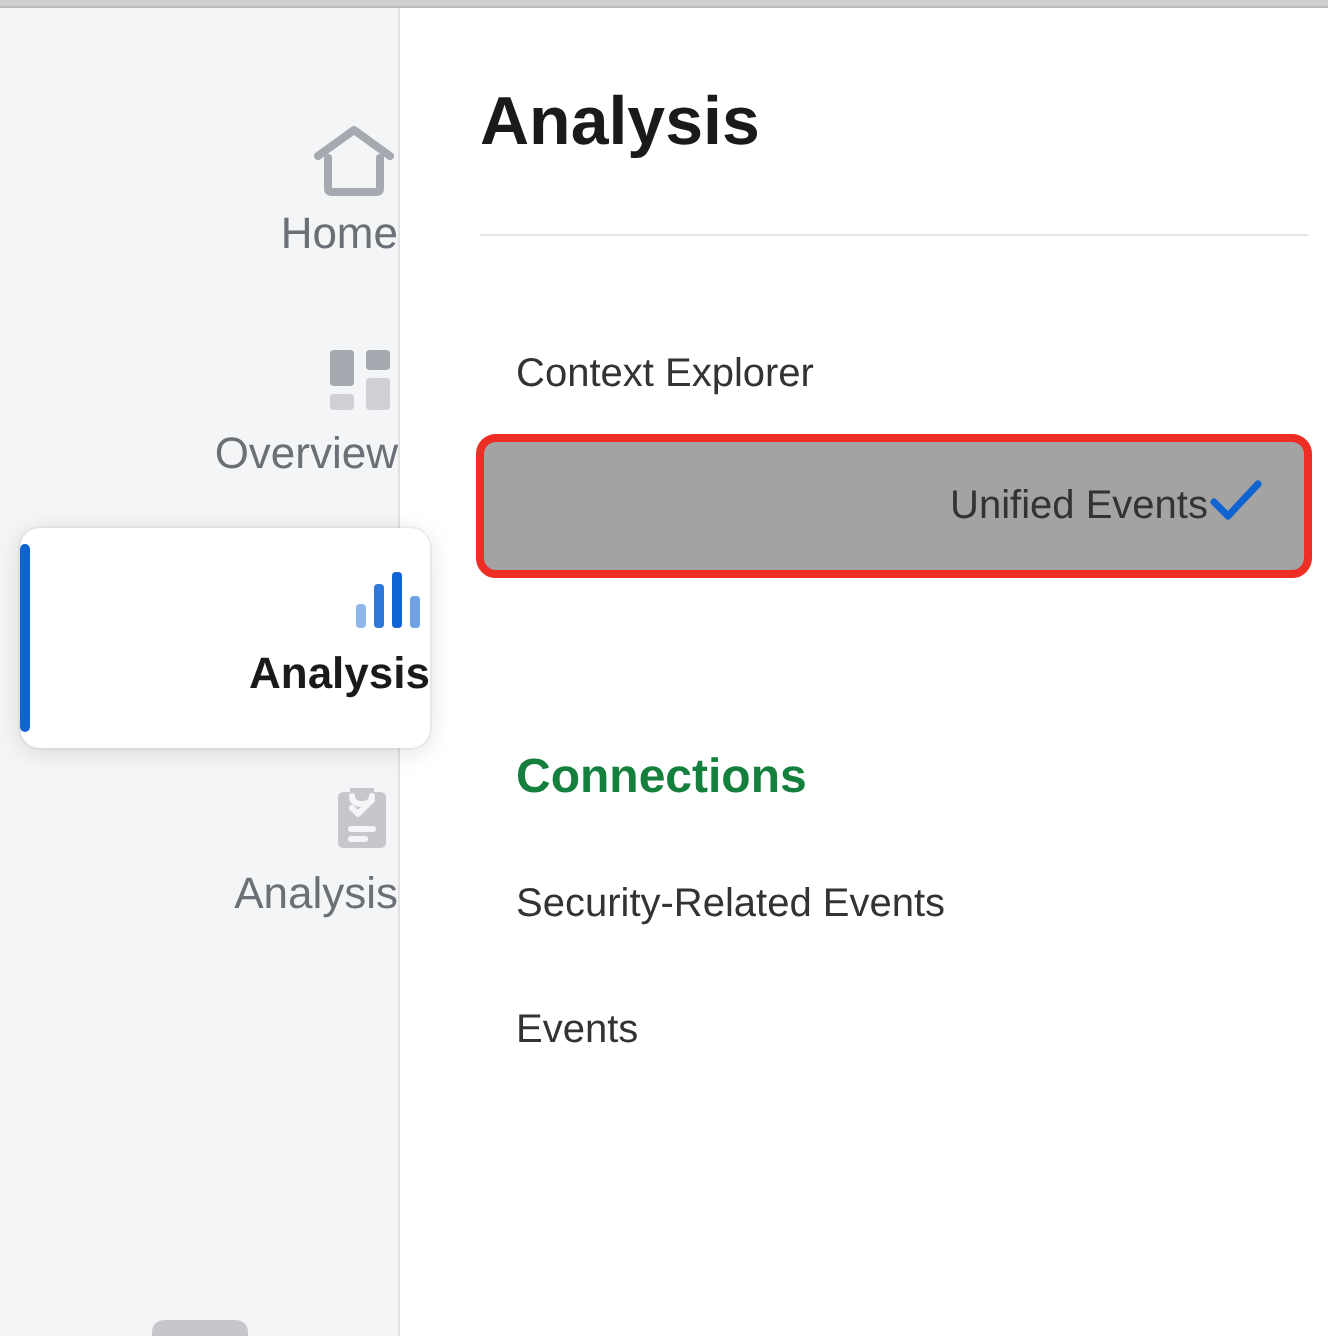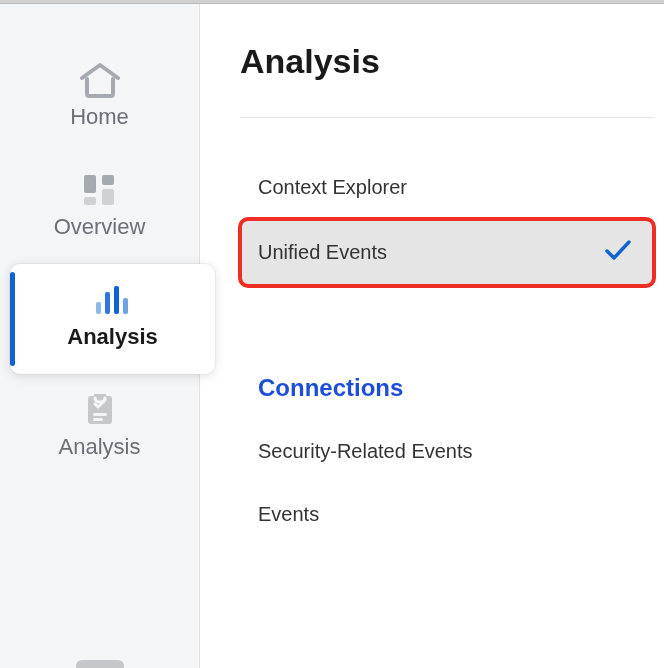--- a/index.html
+++ b/index.html
@@ -27,21 +27,21 @@
     .sidebar {
       width: 200px;
       background: #f4f5f7;
       border-right: 1px solid #e1e1e1;
       padding-top: 40px;
       position: relative;
     }
     .sidebar-item {
       display: flex;
       flex-direction: column;
-      align-items: center;
+      align-items: flex-end;
       padding: 16px 0 24px 0;
       cursor: pointer;
       position: relative;
     }
     .sidebar-item .icon-wrap {
       height: 40px;
       display: flex;
       align-items: center;
       justify-content: center;
       margin-bottom: 4px;
@@ -107,30 +107,31 @@
       align-items: center;
       justify-content: space-between;
       font-size: 20px;
       color: #333;
       padding: 20px 22px 20px 18px;
       cursor: pointer;
       border-radius: 8px;
       position: relative;
     }
     .menu-item.selected {
-      background: #e5e5e5;
+      background: #a3a3a3;
+      justify-content: flex-end;
     }
     .menu-item.highlighted-box {
       outline: 4px solid #ee2e24;
       outline-offset: -2px;
     }
     .menu-section-header {
       font-size: 24px;
       font-weight: 700;
-      color: #1d4ed8;
+      color: #15803d;
       padding: 18px 0 18px 18px;
       margin-top: 70px;
     }
     .check-icon {
       flex-shrink: 0;
     }
     
     .home-svg, .overview-svg, .analysis-svg, .policies-svg {
       display: block;
     }

